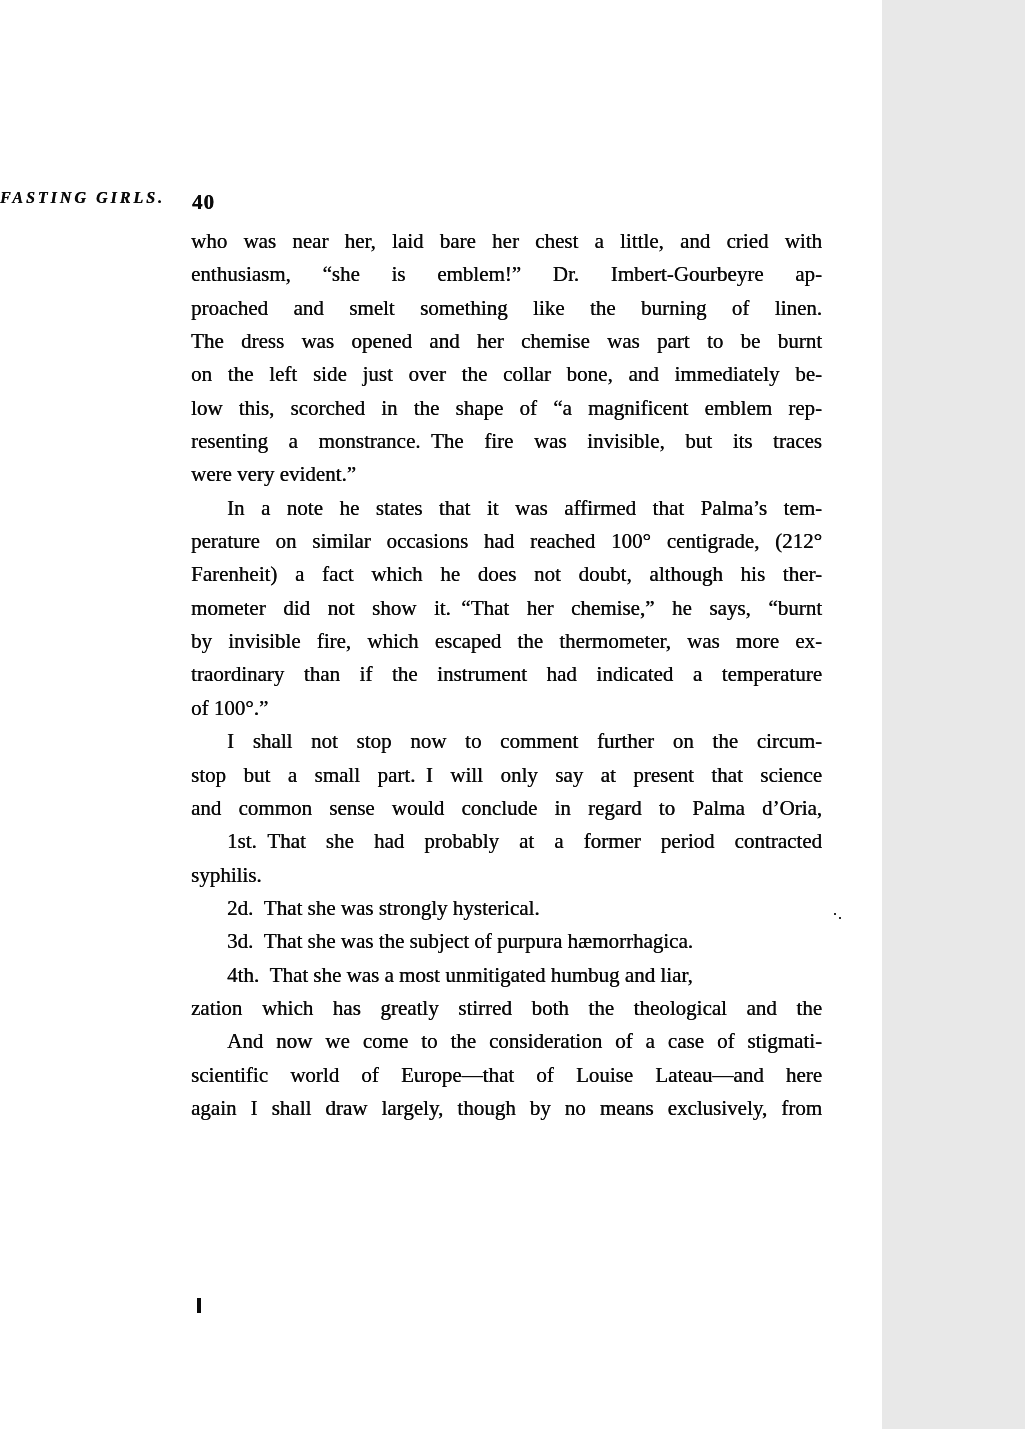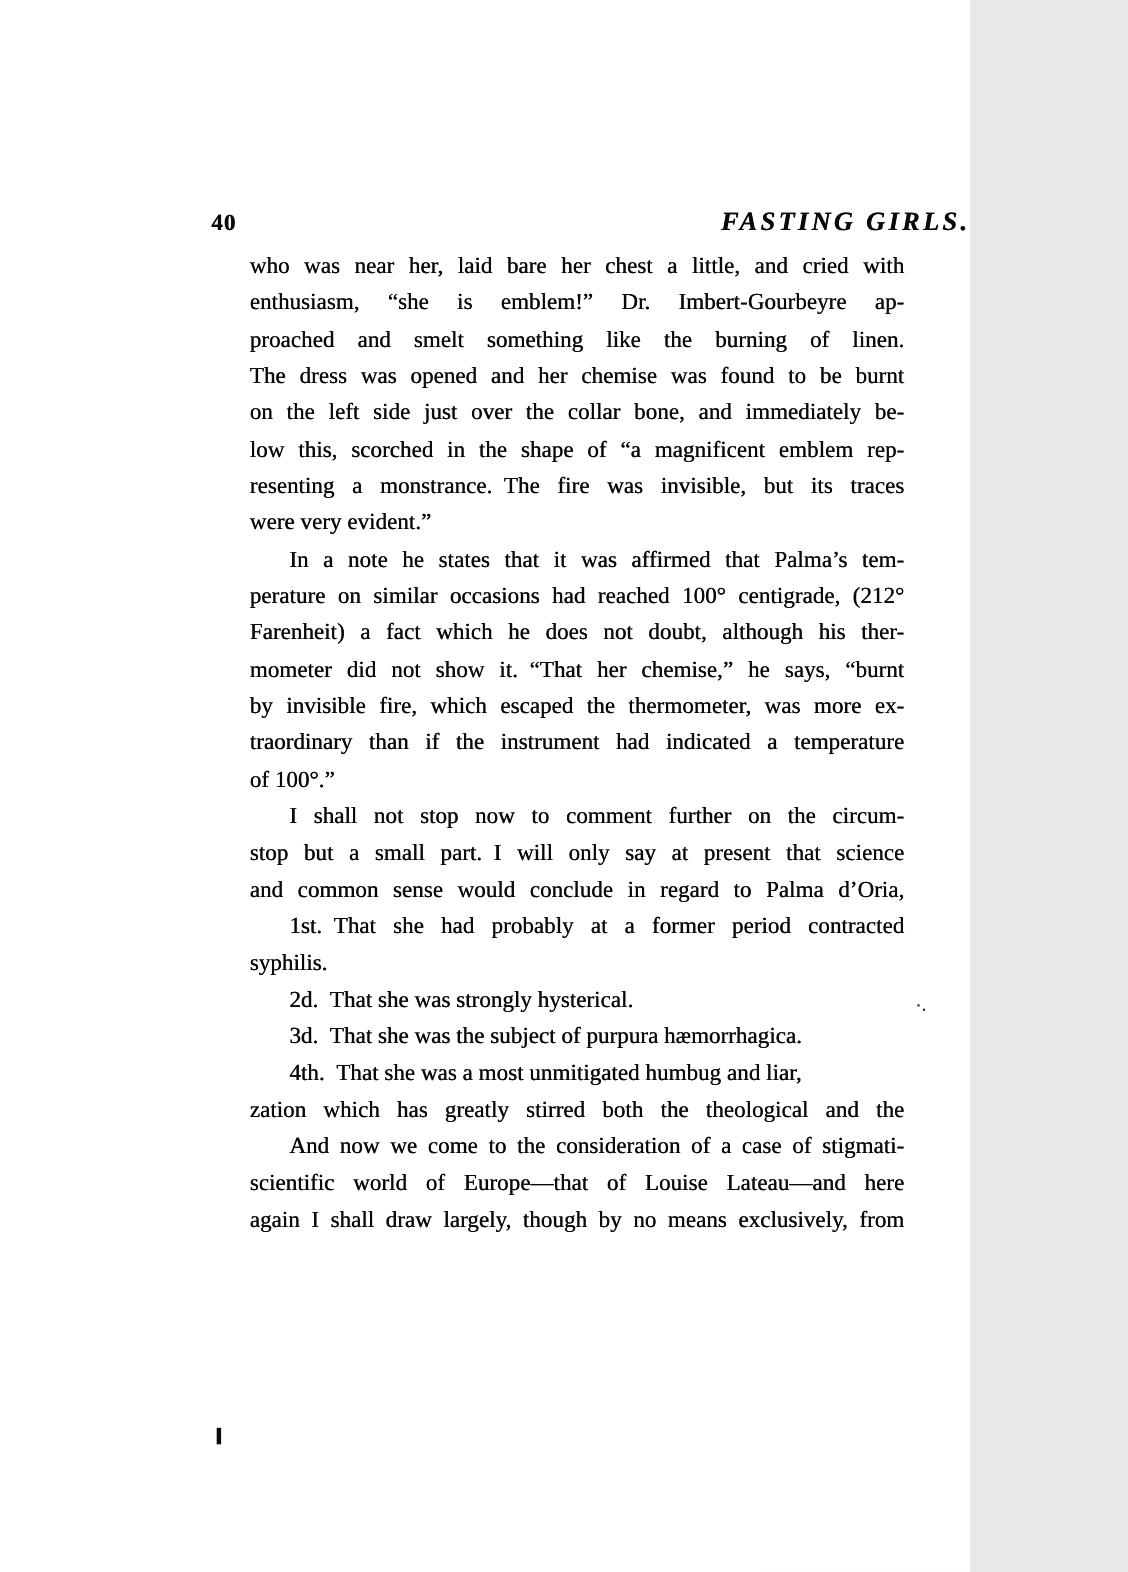--- a/index.html
+++ b/index.html
@@ -20,42 +20,41 @@
     font-size: 21px;
     font-weight: 700;
     letter-spacing: 1px;
     text-shadow: 0.3px 0 0 currentColor;
   }
   .running-title {
     position: absolute;
     left: 0;
     right: 0;
     top: 189px;
-    text-align: right;
-    font-size: 24px;
+    text-align: left;
+    font-size: 16px;
     font-style: italic;
     font-weight: 700;
     letter-spacing: 3px;
     text-shadow: 0.3px 0 0 currentColor;
   }
   
   .text-body {
     position: absolute;
     left: 191px;
     top: 225px;
     width: 631px;
     font-size: 21px;
     text-shadow: 0.3px 0 0 currentColor;
   }
   .line {
     height: 33.35px;
     line-height: 33.35px;
     text-align: left;
     overflow: visible;
-    margin-left: 36px;
   }
   .line.just {
     text-align: justify;
     text-align-last: justify;
   }
   .line.ind { padding-left: 36px; }
   .line.ind.just { padding-left: 36px; }
   
   .signature-mark {
     position: absolute;
@@ -75,21 +74,21 @@
 <div id="page">
 
   <div class="page-number">40</div>
 
   <div class="running-title">FASTING GIRLS.</div>
 
   <div class="text-body">
       <div class="line just">who was near her, laid bare her chest a little, and cried with</div>
       <div class="line just">enthusiasm, “she is emblem!”  Dr. Imbert-Gourbeyre ap-</div>
       <div class="line just">proached and smelt something like the burning of linen.</div>
-      <div class="line just">The dress was opened and her chemise was found to be burnt</div>
+      <div class="line just">The dress was opened and her chemise was part to be burnt</div>
       <div class="line just">on the left side just over the collar bone, and immediately be-</div>
       <div class="line just">low this, scorched in the shape of “a magnificent emblem rep-</div>
       <div class="line just">resenting a monstrance. The fire was invisible, but its traces</div>
       <div class="line">were very evident.”</div>
       <div class="line just ind">In a note he states that it was affirmed that Palma’s tem-</div>
       <div class="line just">perature on similar occasions had reached 100° centigrade, (212°</div>
       <div class="line just">Farenheit) a fact which he does not doubt, although his ther-</div>
       <div class="line just">mometer did not show it. “That her chemise,” he says, “burnt</div>
       <div class="line just">by invisible fire, which escaped the thermometer, was more ex-</div>
       <div class="line just">traordinary than if the instrument had indicated a temperature</div>

